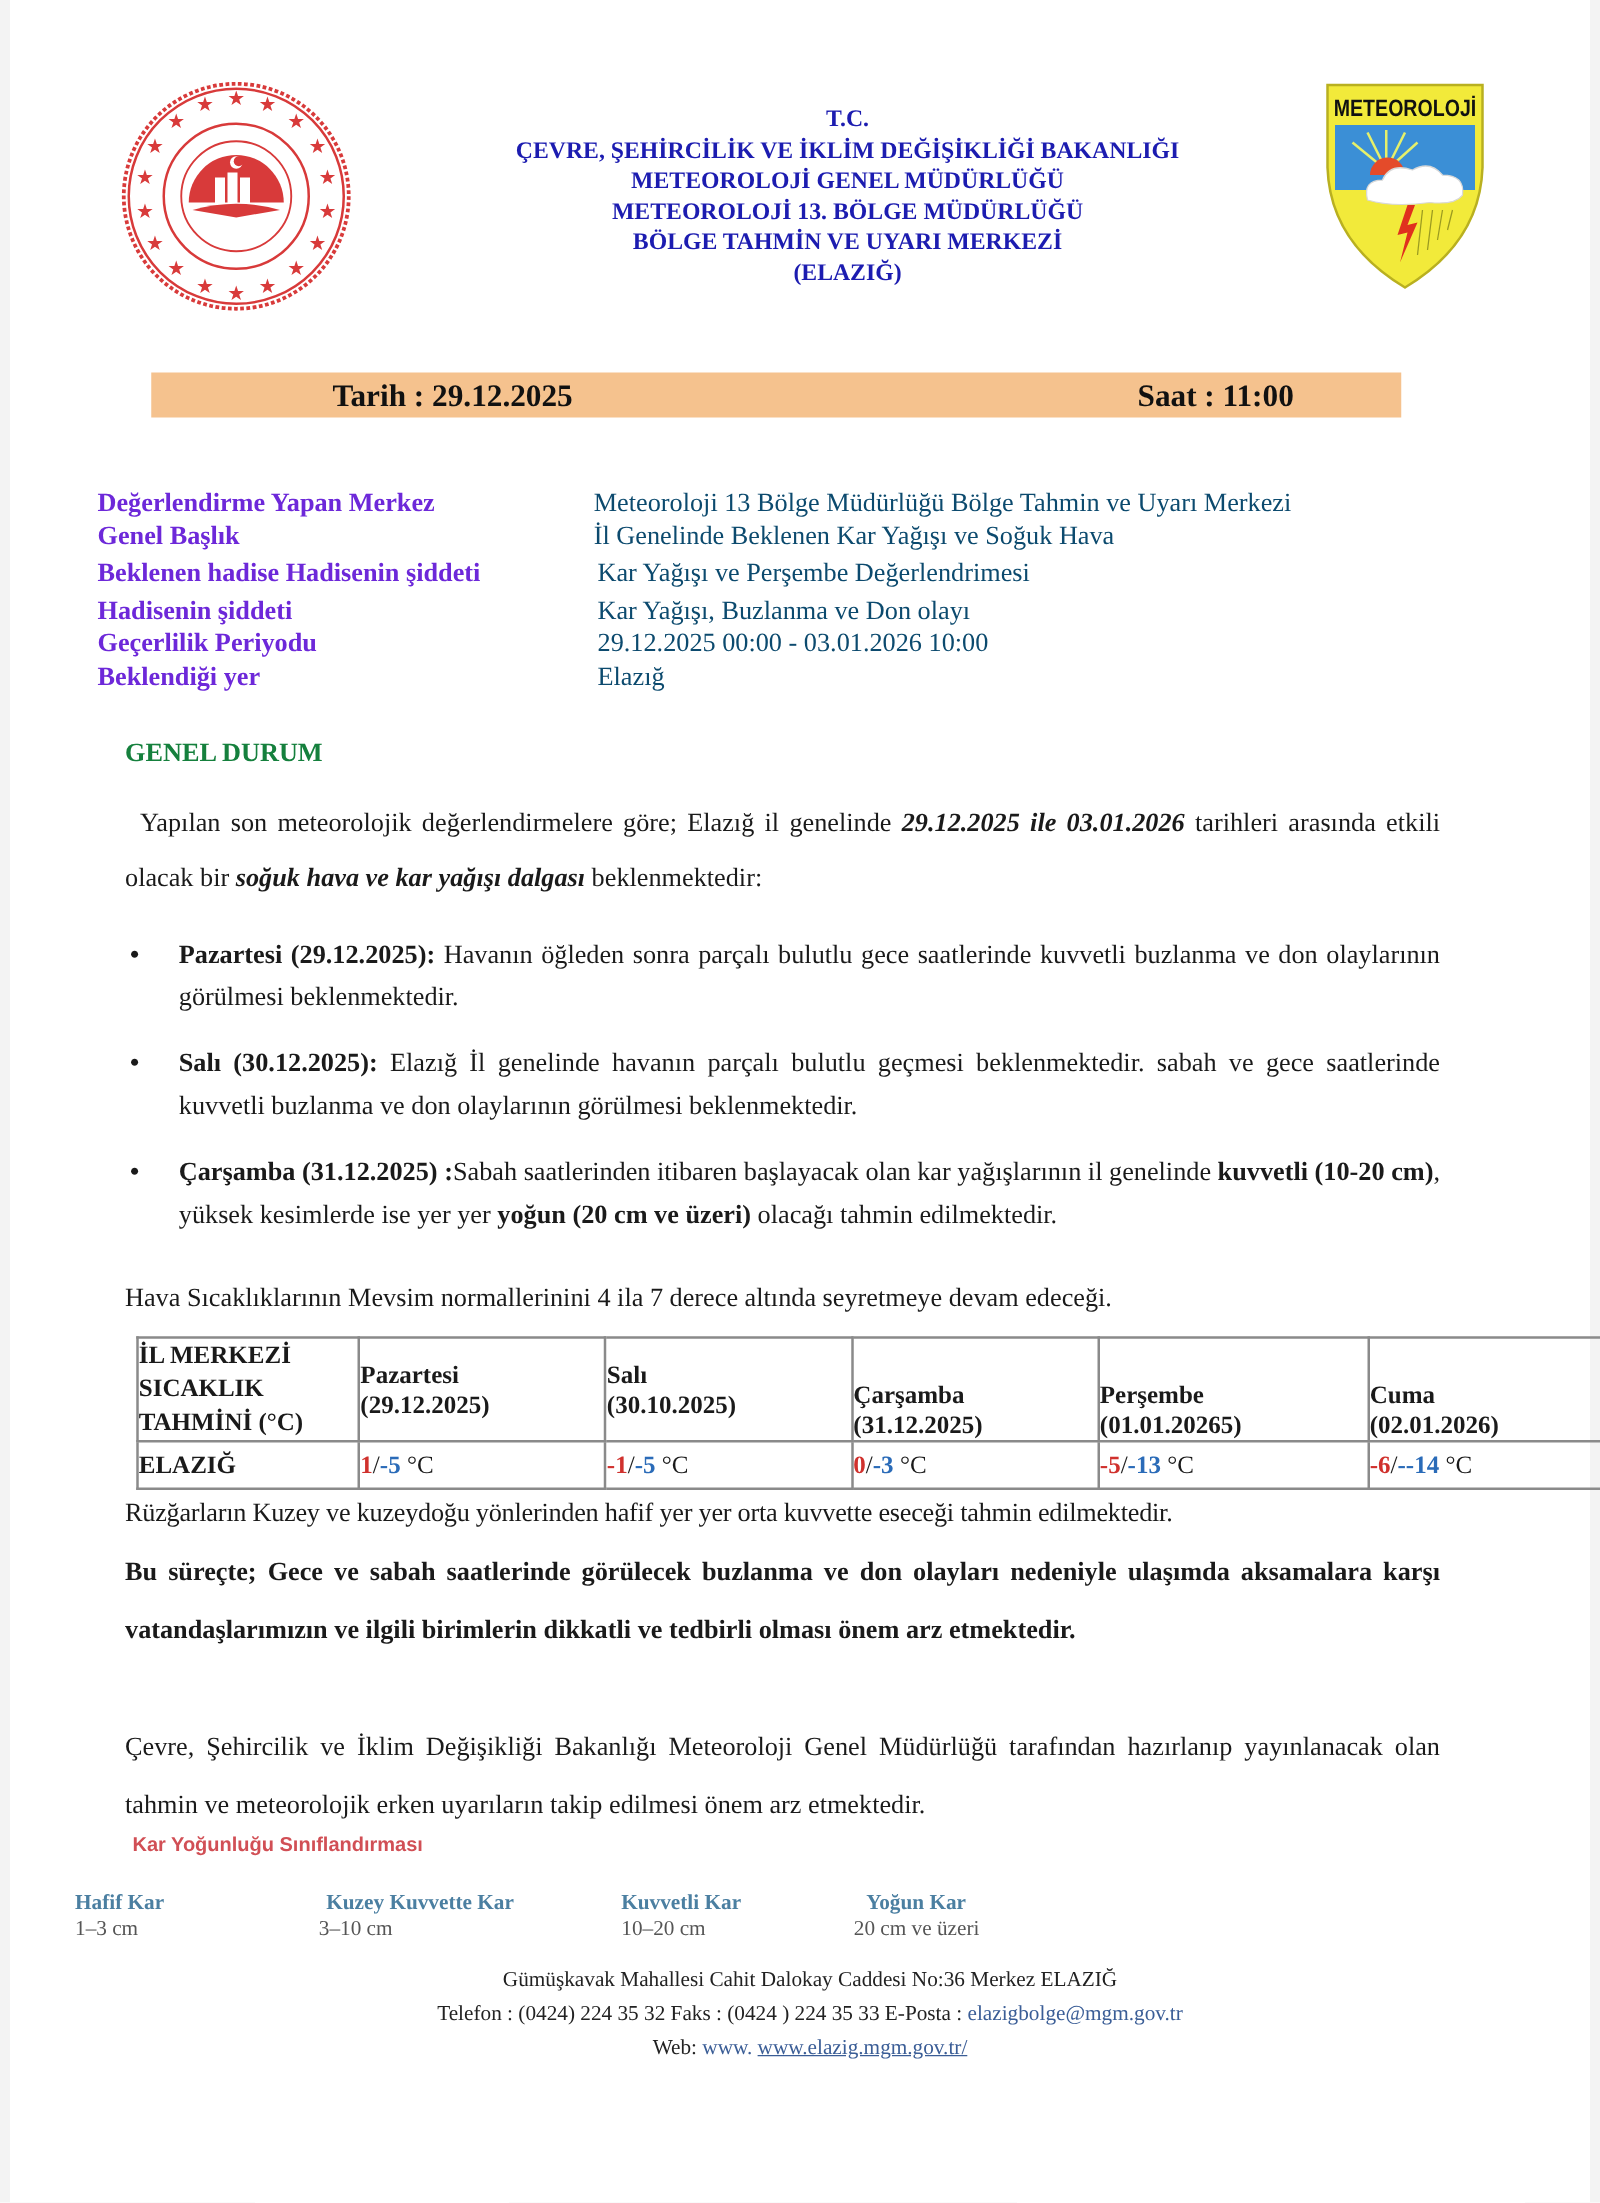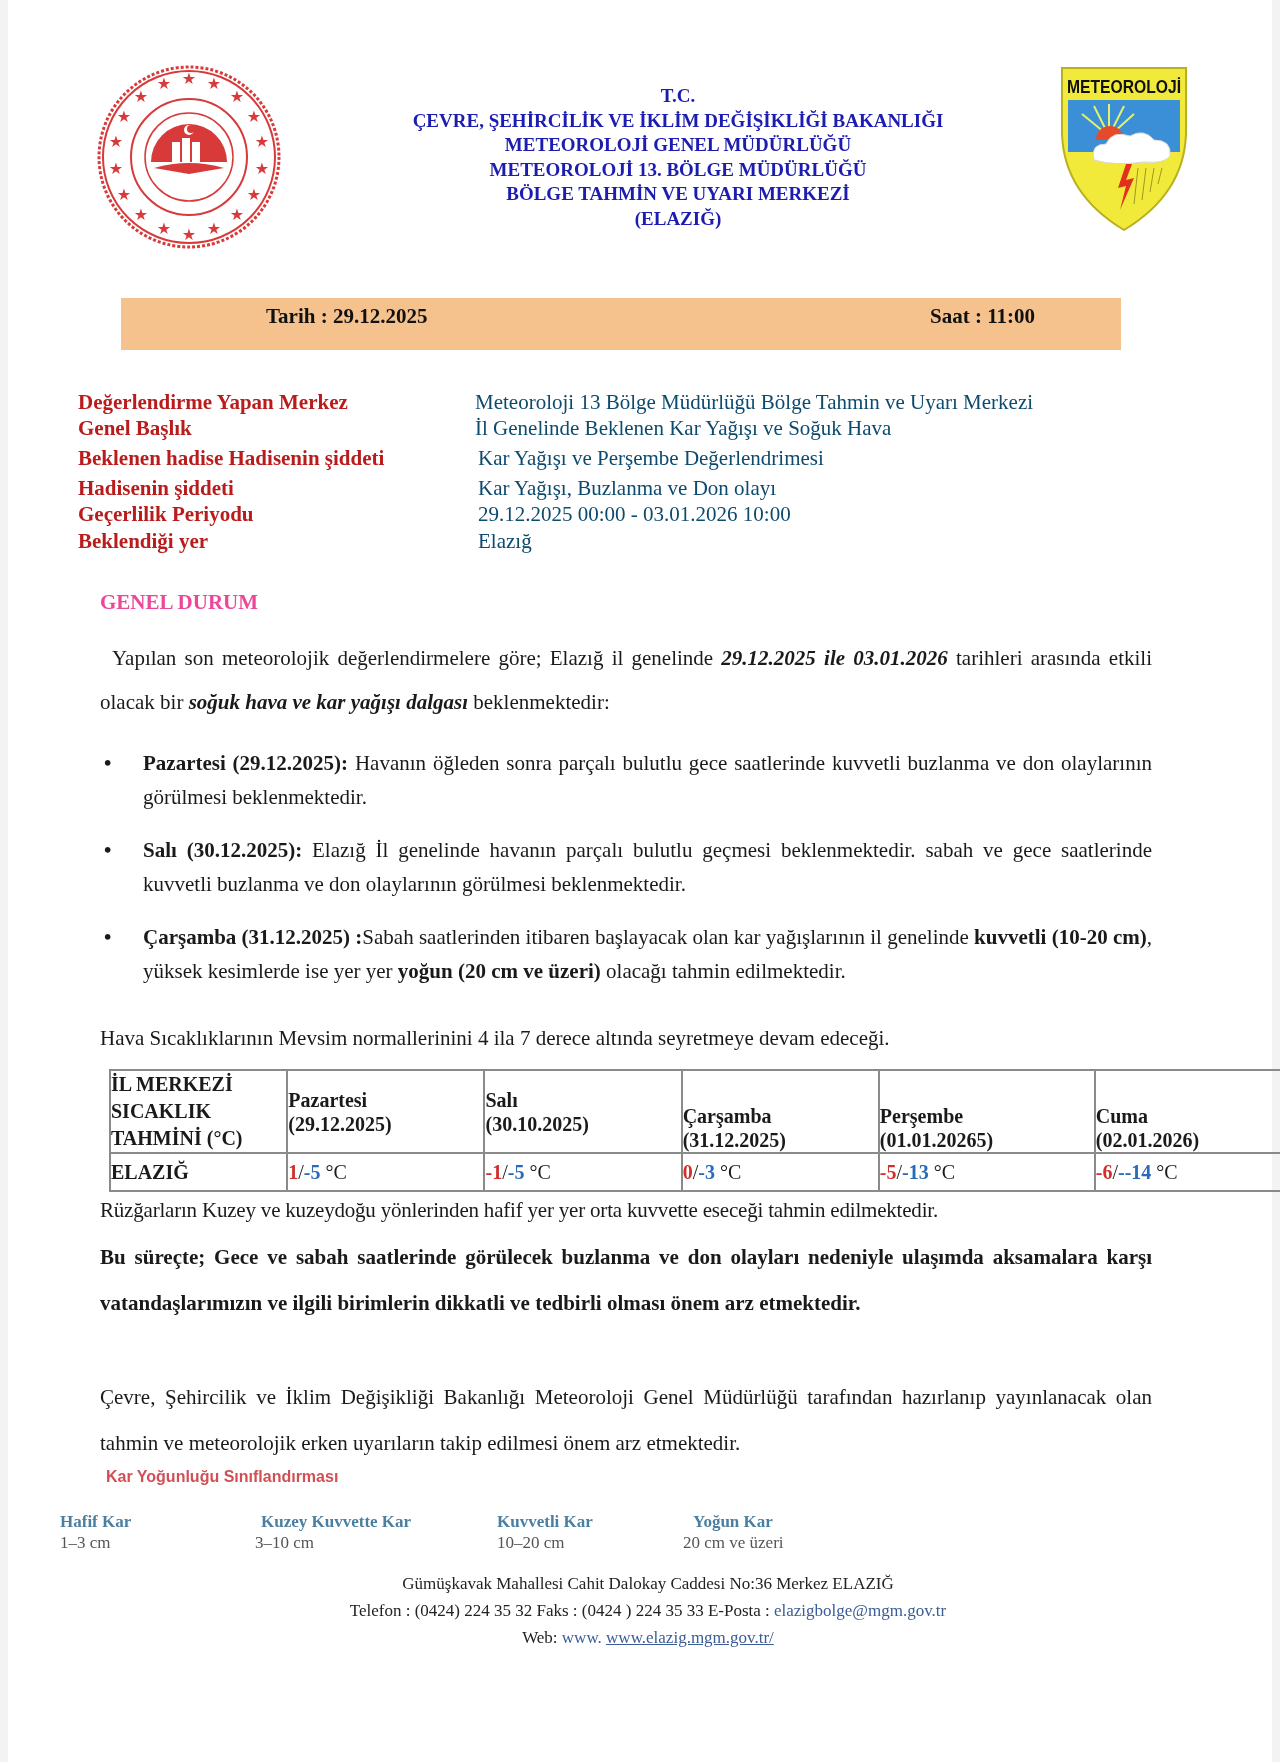--- a/index.html
+++ b/index.html
@@ -14,32 +14,32 @@
   
   .seal { left: 86px; top: 62px; width: 190px; height: 190px; }
   .mlogo { left: 1046px; top: 64px; width: 140px; height: 170px; }
   .header-title {
     left: 340px; top: 84px; width: 660px; text-align: center;
     font-family: Liberation Serif, serif; font-weight: bold; color: #1c1cb0;
     font-size: 19px; line-height: 24.5px;
   }
   .header-title div { white-space: nowrap; }
   .datebar {
-    left: 113px; top: 298px; width: 1000px; height: 52px; background: #f5c28e;
-    font-weight: bold; font-size: 21px; color: #111;
+    left: 113px; top: 298px; width: 1000px; height: 36px; background: #f5c28e;
+    font-weight: bold; font-size: 25px; color: #111;
   }
   .datebar .d { position: absolute; left: 145px; top: 6px; }
   .datebar .t { position: absolute; right: 86px; top: 6px; }
   
   .meta { left: 70px; top: 390px; width: 1060px; font-size: 21px; }
   .meta .row { position: absolute; left: 0; width: 1060px; white-space: nowrap; }
-  .meta .k { position: absolute; left: 0; color: #b91c1c; font-weight: bold; }
+  .meta .k { position: absolute; left: 0; color: #6d28d9; font-weight: bold; }
   .meta .v { position: absolute; left: 397px; color: #0c4a6e; }
   .meta .v2 { left: 400px; }
-  .genel-durum { left: 92px; top: 590px; font-weight: bold; color: #ec4899; font-size: 21px; }
+  .genel-durum { left: 92px; top: 590px; font-weight: bold; color: #15803d; font-size: 21px; }
   .para { left: 92px; width: 1052px; font-size: 21px; line-height: 32px; text-align: justify; }
   .para b { font-weight: bold; font-style: italic; }
   .bullet-list { left: 92px; width: 1052px; font-size: 21px; line-height: 34px; }
   .bullet { position: absolute; left: 0; width: 1052px; }
   .bullet .dot { position: absolute; left: 4px; top: 0; font-weight: bold; }
   .bullet .txt { position: absolute; left: 43px; width: 1009px; text-align: justify; }
   
   table.temp {
     position: absolute; left: 101px; top: 1069px; width: 1184px; border-collapse: collapse;
     font-size: 20px; text-align: left;

